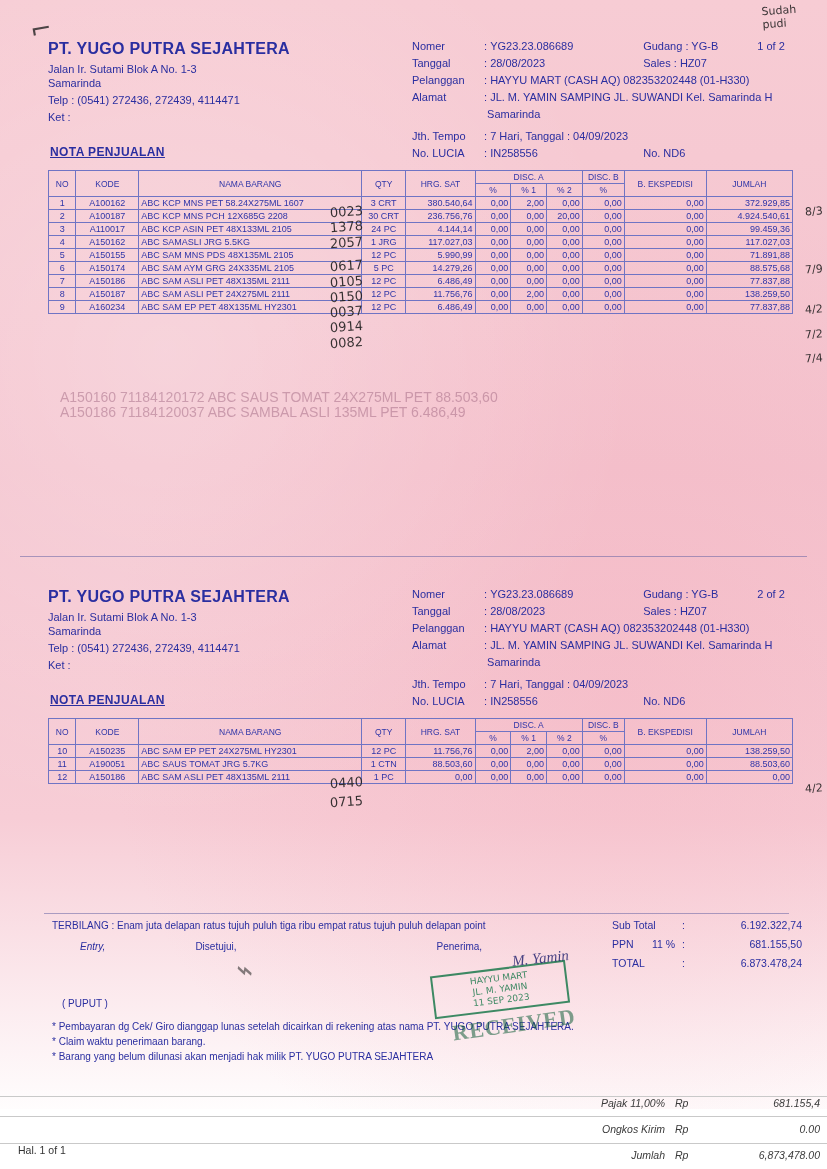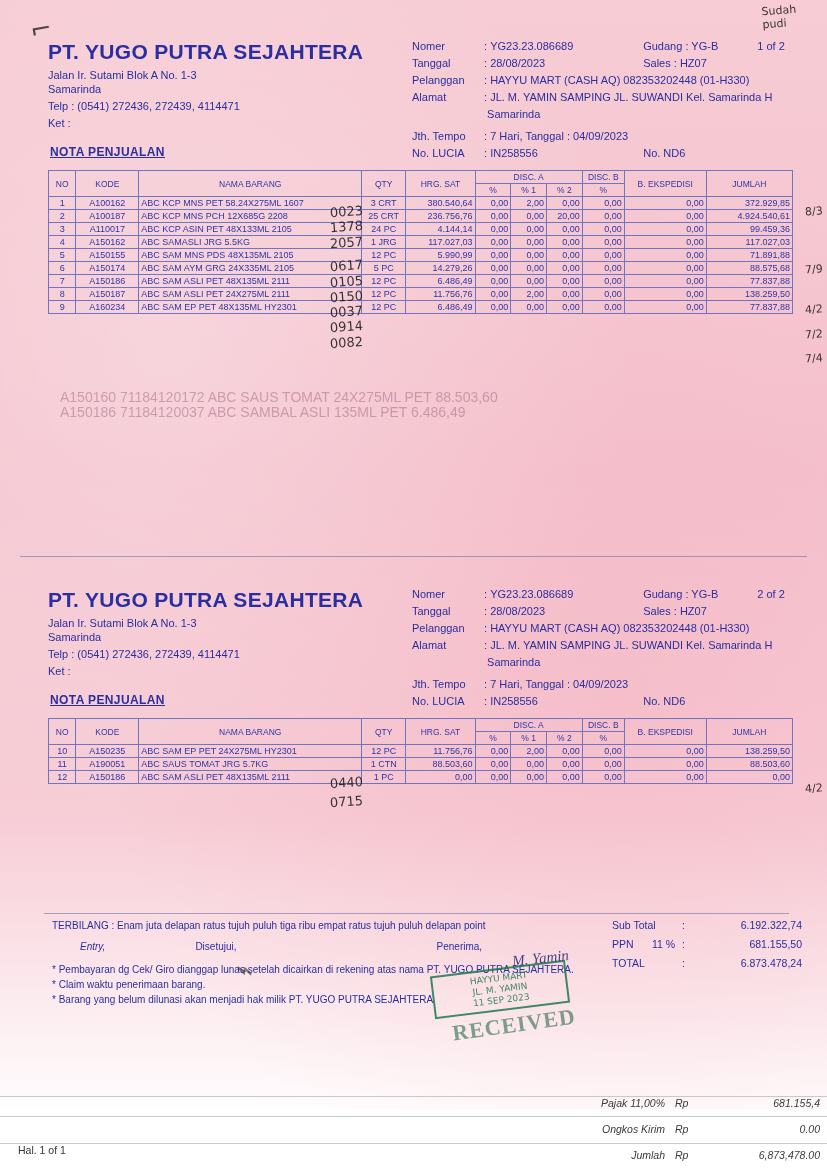--- a/index.html
+++ b/index.html
@@ -18,21 +18,21 @@
       radial-gradient(circle at 75% 60%, rgba(244,170,185,0.35), rgba(255,255,255,0) 55%),
       linear-gradient(180deg,#f7ccd4 0%, #f4c3ce 40%, #f7cdd6 70%, #ffffff 96%);
   }
   .page-white-bottom{
     position:absolute;left:0;right:0;bottom:0;height:60px;background:#ffffff;
   }
   .sheet{
     position:absolute;left:0;top:0;width:827px;height:1169px;
   }
   .hdr-title{
-    font-weight:bold;font-size:21px;letter-spacing:.3px;
+    font-weight:bold;font-size:16px;letter-spacing:.3px;
   }
   .addr{font-size:11px;line-height:14px;}
   .meta{font-size:11px;line-height:17px;}
   .meta .lbl{display:inline-block;width:72px;}
   .nota{
     font-weight:bold;font-size:12px;text-decoration:underline;letter-spacing:.4px;
   }
   table.items{
     border-collapse:collapse;font-size:9px;width:100%;
   }
@@ -182,21 +182,21 @@
             <td class="num">2,00</td>
             <td class="num">0,00</td>
             <td class="num">0,00</td>
             <td class="num">0,00</td>
             <td class="num">372.929,85</td>
           </tr>
           <tr>
             <td class="ctr">2</td>
             <td class="ctr">A100187</td>
             <td class="">ABC KCP MNS PCH 12X685G 2208</td>
-            <td class="ctr">25 CRT</td>
+            <td class="ctr">30 CRT</td>
             <td class="num">236.756,76</td>
             <td class="num">0,00</td>
             <td class="num">0,00</td>
             <td class="num">20,00</td>
             <td class="num">0,00</td>
             <td class="num">0,00</td>
             <td class="num">4.924.540,61</td>
           </tr>
           <tr>
             <td class="ctr">3</td>
@@ -454,20 +454,21 @@
   <div class="section footer-note" style="top:918px;left:52px;width:560px;">
     <div>
       <span>TERBILANG :</span>
       <span>Enam juta delapan ratus tujuh puluh tiga ribu empat ratus tujuh puluh delapan point</span>
     </div>
     <div style="margin-top:6px;display:flex;gap:90px;">
       <span style="margin-left:28px;font-style:italic;">Entry,</span>
       <span>Disetujui,</span>
       <span style="margin-left:110px;">Penerima,</span>
     </div>
+    <div style="margin-top:42px;margin-left:10px;">(  PUPUT  )</div>
     <div style="margin-top:8px;">* Pembayaran dg Cek/ Giro dianggap lunas setelah dicairkan di rekening atas nama PT. YUGO PUTRA SEJAHTERA.</div>
     <div>* Claim waktu penerimaan barang.</div>
     <div>* Barang yang belum dilunasi akan menjadi hak milik PT. YUGO PUTRA SEJAHTERA</div>
   </div>
 
   <div class="section totals" style="top:916px;left:612px;width:190px;">
     <div style="display:flex;">
       <span style="width:70px;">Sub Total</span>
       <span style="width:16px;">:</span>
       <span style="flex:1;text-align:right;">6.192.322,74</span>

